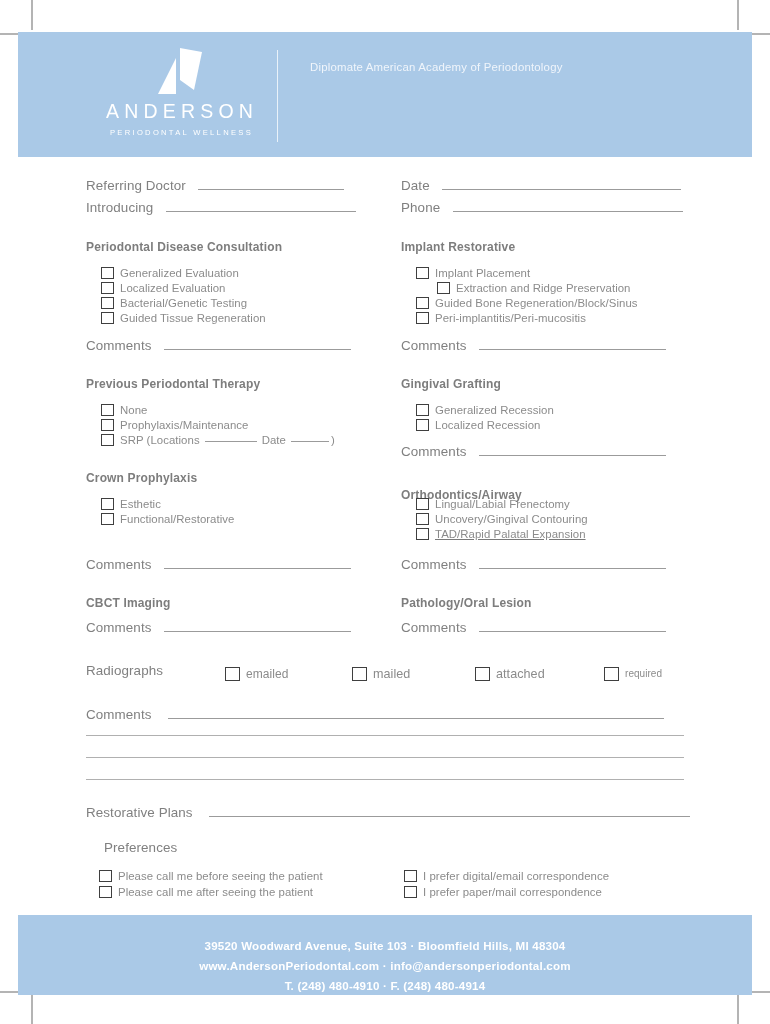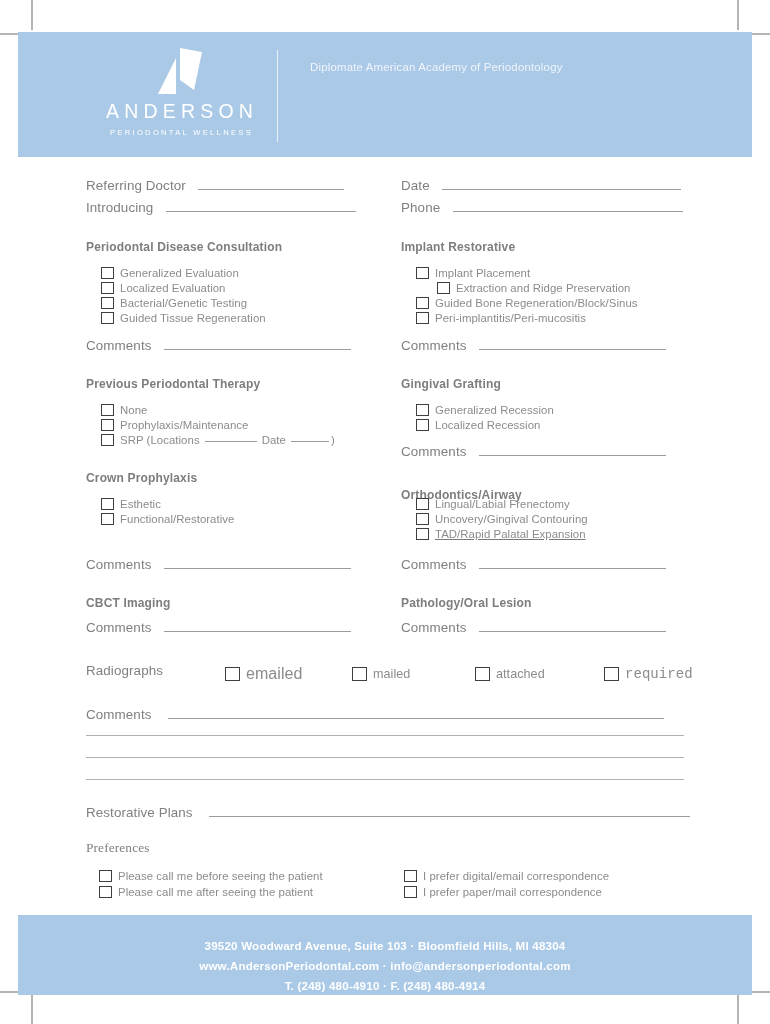--- a/index.html
+++ b/index.html
@@ -245,46 +245,46 @@
     </div>
 
     <div class="row head" style="left:401px;top:436px;">Pathology/Oral Lesion</div>
     <div class="row" style="left:401px;top:458px;">
       <span class="lbl">Comments</span>
       <span class="rule" style="width:187px;margin-left:8px;"></span>
     </div>
 
     <div class="row lbl" style="left:86px;top:503px;">Radiographs</div>
     <div class="cbrow" style="left:225px;top:504px;">
-      <span class="cb" style="width:15px;height:14px;"></span><span class="txt" style="font-size:16px;">emailed</span>
+      <span class="cb" style="width:15px;height:14px;"></span><span class="txt" style="font-size:12px;">emailed</span>
     </div>
     <div class="cbrow" style="left:352px;top:504px;">
       <span class="cb" style="width:15px;height:14px;"></span><span class="txt" style="font-size:12.6px;">mailed</span>
     </div>
     <div class="cbrow" style="left:475px;top:504px;">
       <span class="cb" style="width:15px;height:14px;"></span><span class="txt" style="font-size:12.6px;">attached</span>
     </div>
     <div class="cbrow" style="left:604px;top:504px;">
-      <span class="cb" style="width:15px;height:14px;"></span><span class="txt" style="font-size:14px;font-family:Liberation Mono, monospace;">required</span>
+      <span class="cb" style="width:15px;height:14px;"></span><span class="txt" style="font-size:10px;">required</span>
     </div>
 
     <div class="row" style="left:86px;top:545px;">
       <span class="lbl">Comments</span>
       <span class="rule" style="width:496px;margin-left:12px;"></span>
     </div>
     <div class="rule light" style="position:absolute;left:86px;top:575px;width:598px;"></div>
     <div class="rule light" style="position:absolute;left:86px;top:597px;width:598px;"></div>
     <div class="rule light" style="position:absolute;left:86px;top:619px;width:598px;"></div>
 
     <div class="row" style="left:86px;top:643px;">
       <span class="lbl">Restorative Plans</span>
       <span class="rule" style="width:481px;margin-left:12px;"></span>
     </div>
 
-    <div class="row lbl" style="left:86px;top:680px;font-family:Liberation Serif, serif;">Preferences</div>
+    <div class="row lbl" style="left:104px;top:680px;">Preferences</div>
     <div class="cbrow" style="left:99px;top:706px;">
       <span class="cb"></span><span class="txt">Please call me before seeing the patient</span>
     </div>
     <div class="cbrow" style="left:99px;top:722px;">
       <span class="cb"></span><span class="txt">Please call me after seeing the patient</span>
     </div>
     <div class="cbrow" style="left:404px;top:706px;">
       <span class="cb"></span><span class="txt">I prefer digital/email correspondence</span>
     </div>
     <div class="cbrow" style="left:404px;top:722px;">

